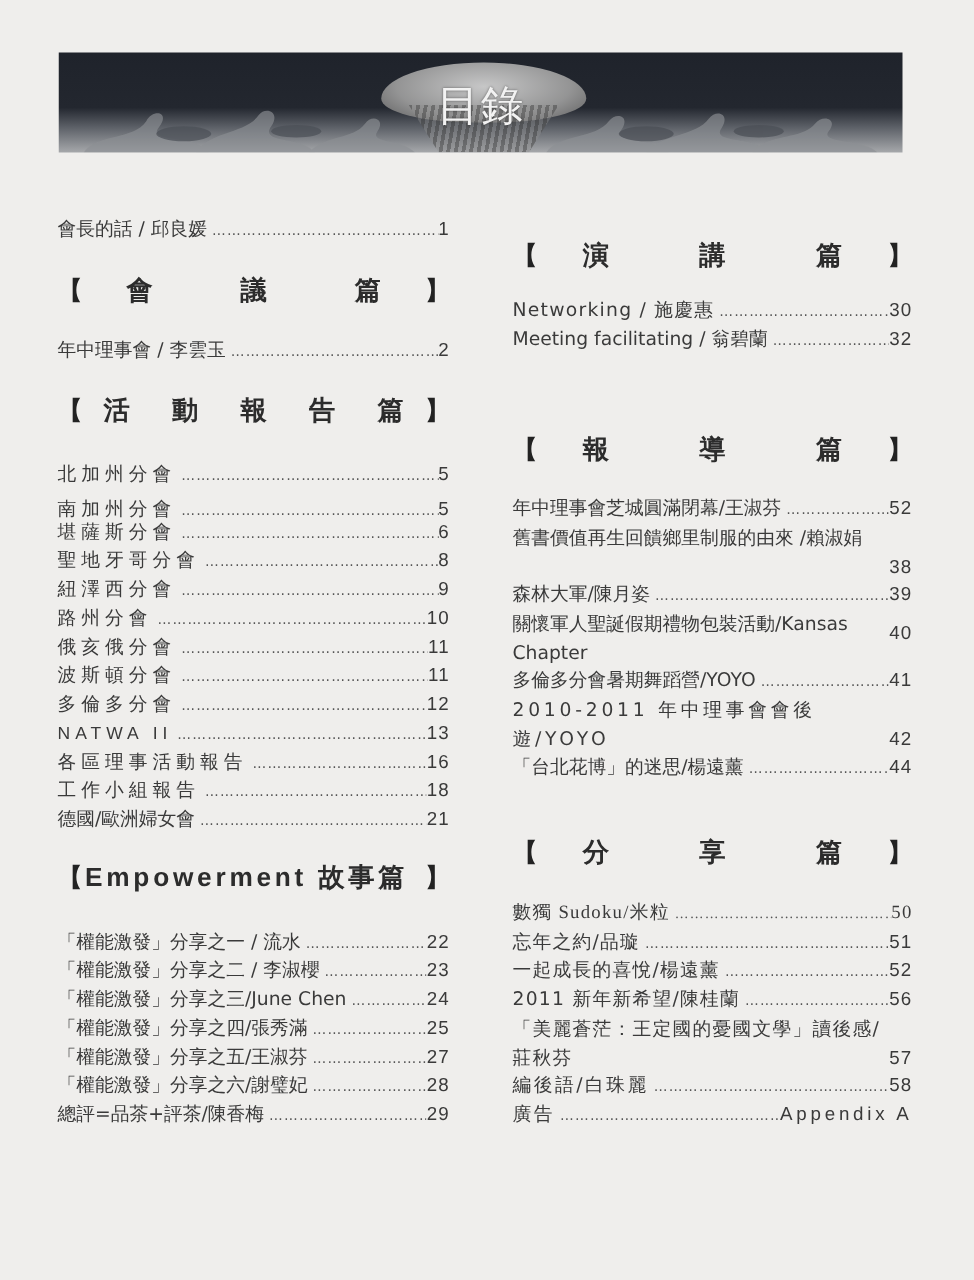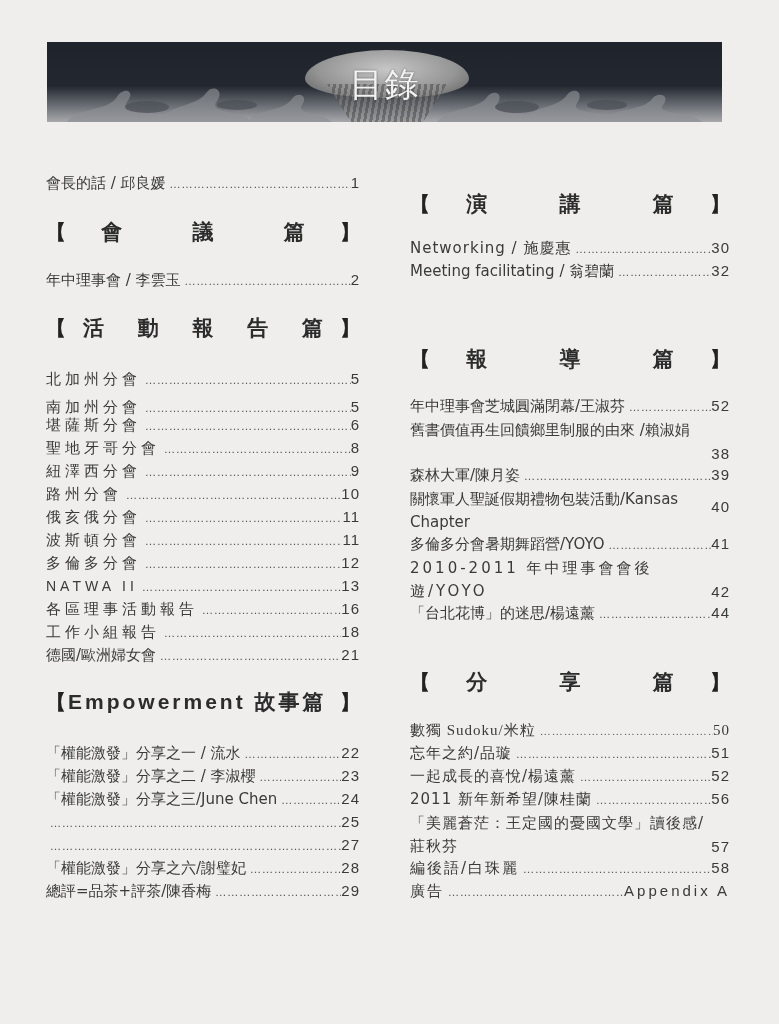--- a/index.html
+++ b/index.html
@@ -203,24 +203,26 @@
       <span class="label">「權能激發」分享之二 / 李淑櫻</span>
       <span class="dots">……………………………………………………………………………</span>
       <span class="page">23</span>
     </div>
   <div class="row" style="top:789px">
       <span class="label">「權能激發」分享之三/June Chen</span>
       <span class="dots">……………………………………………………………………………</span>
       <span class="page">24</span>
     </div>
   <div class="row" style="top:812px">
+      <span class="label">「權能激發」分享之四/張秀滿</span>
       <span class="dots">……………………………………………………………………………</span>
       <span class="page">25</span>
     </div>
   <div class="row" style="top:835px">
+      <span class="label">「權能激發」分享之五/王淑芬</span>
       <span class="dots">……………………………………………………………………………</span>
       <span class="page">27</span>
     </div>
   <div class="row" style="top:858px">
       <span class="label">「權能激發」分享之六/謝璧妃</span>
       <span class="dots">……………………………………………………………………………</span>
       <span class="page">28</span>
     </div>
   <div class="row" style="top:881px">
       <span class="label">總評=品茶+評茶/陳香梅</span>

